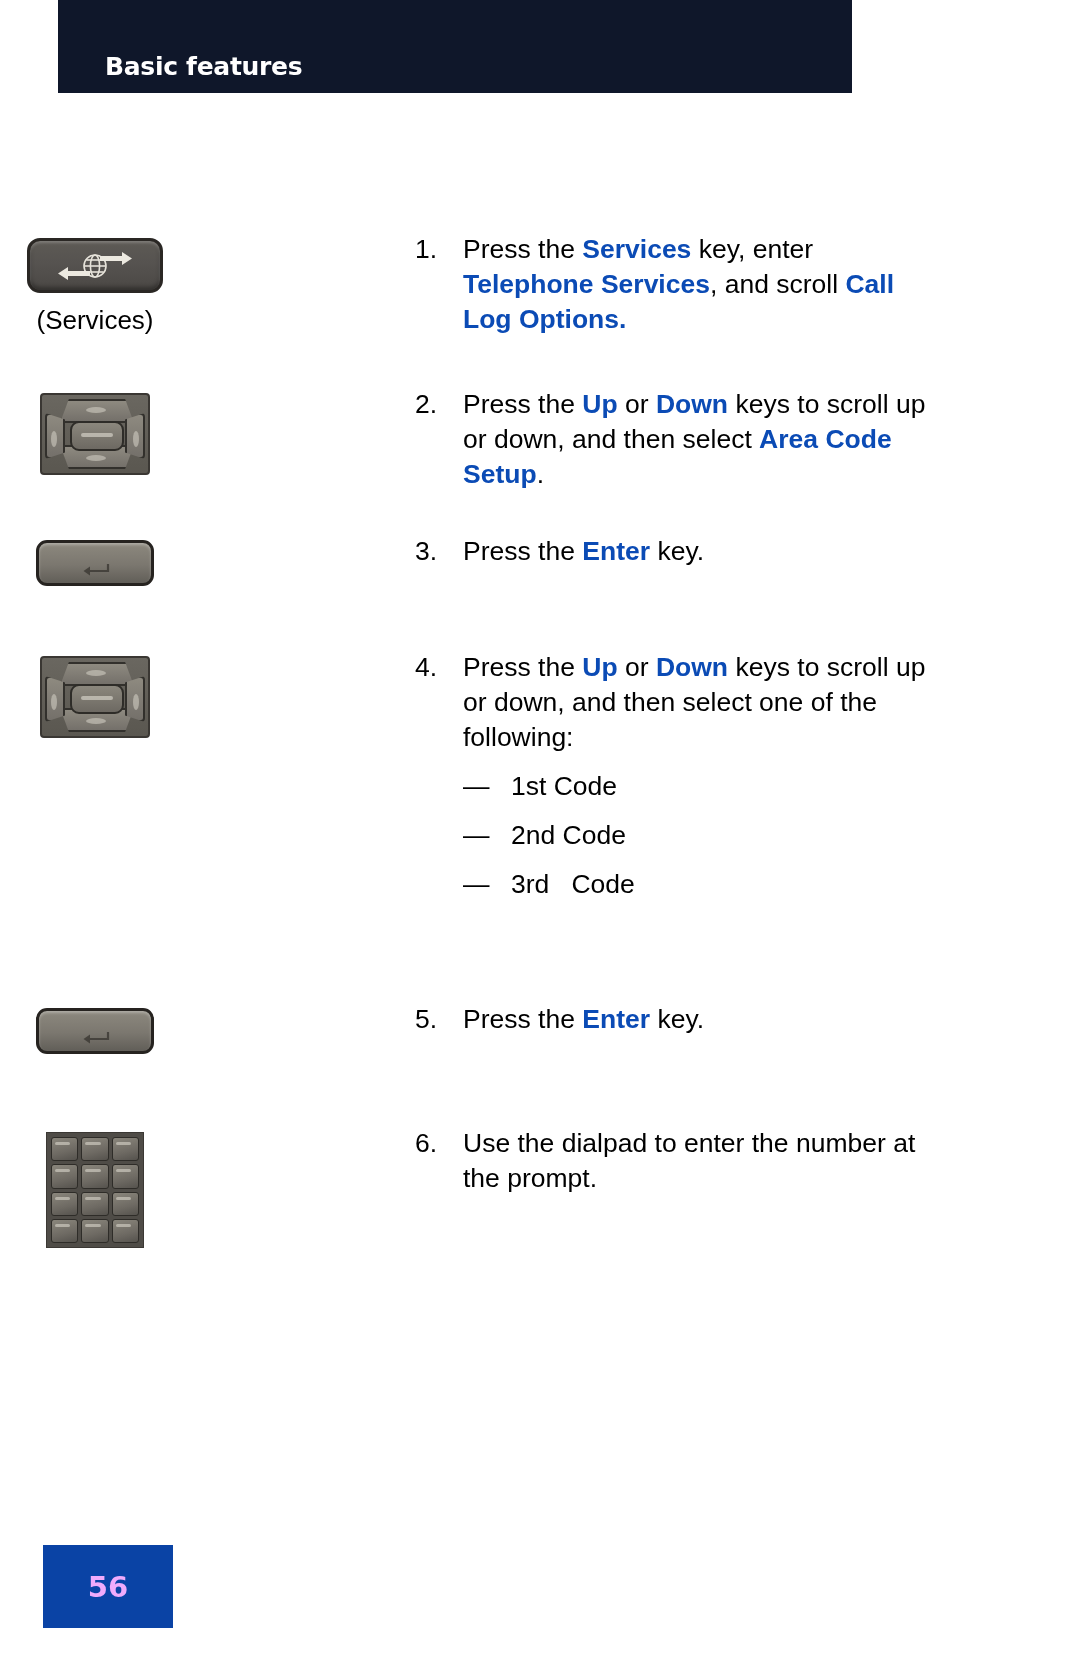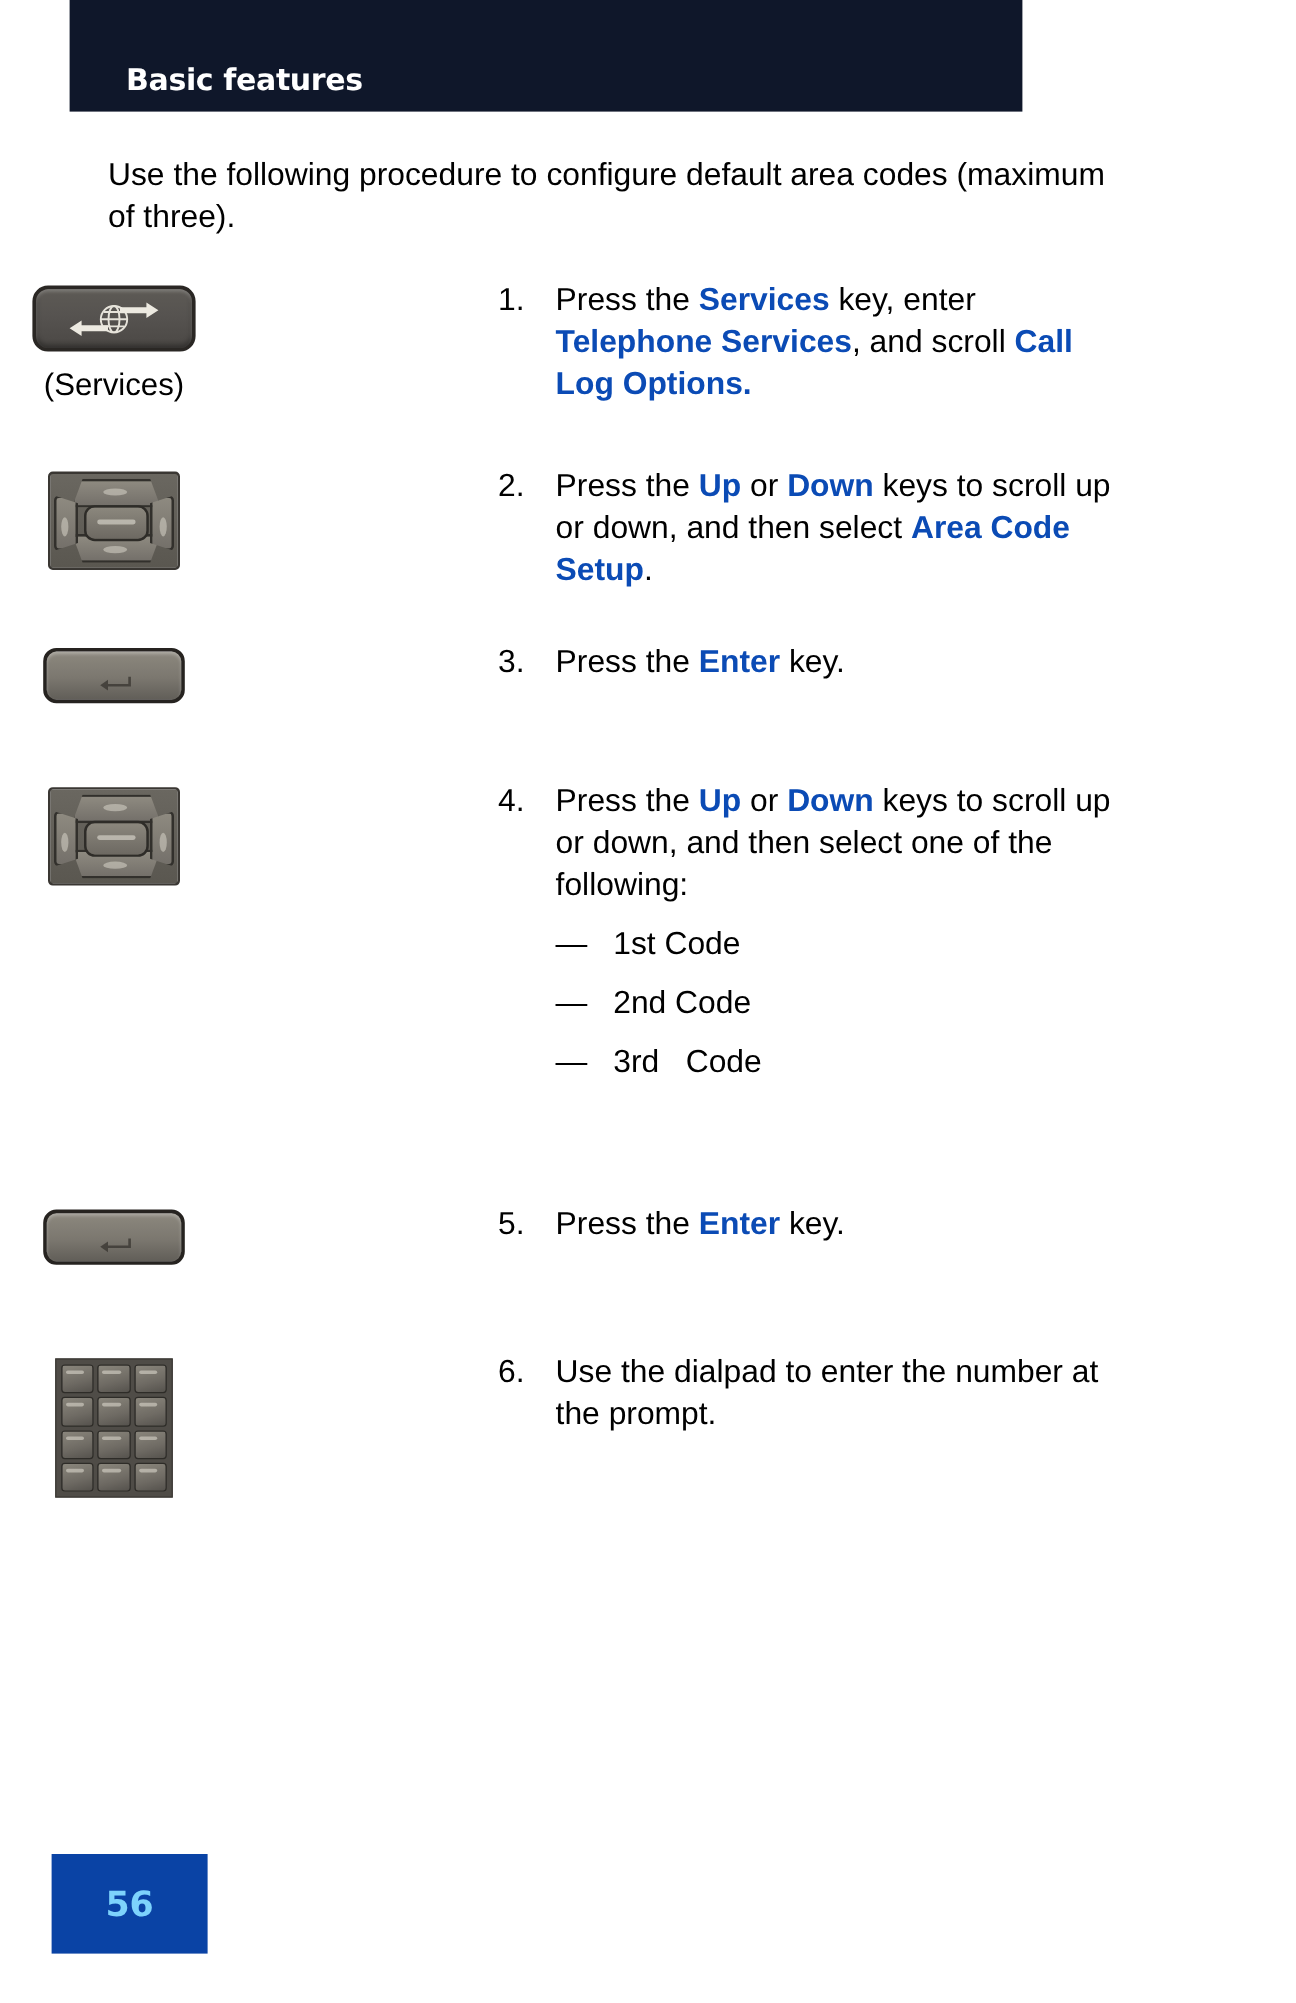--- a/index.html
+++ b/index.html
@@ -246,36 +246,35 @@
     left: 43px;
     top: 1545px;
     width: 130px;
     height: 83px;
     background: #0a43a5;
     display: flex;
     align-items: center;
     justify-content: center;
   }
   .footer-num {
-    color: #7dd3fc;
+    color: #f0abfc;
     font-size: 29px;
     font-weight: bold;
     font-family: "DejaVu Sans", sans-serif;
   }
 </style>
 </head>
 <body>
 
 <div class="page">
 
   <div class="header-bar">
     <div class="header-title">Basic features</div>
   </div>
 
-  <p class="intro">Use the following procedure to configure default area codes (maximum of three).</p>
 
   <div class="steps" id="steps-root">
       <div class="step" style="margin-top: 0px;">
         <div class="step-art">
           <div class="step-art-inner">
             <div class="key-services">
               <svg width="78" height="40" viewBox="0 0 78 40" aria-hidden="true">
                 <g fill="none" stroke="#e6e3da" stroke-width="1.6">
                   <circle cx="39" cy="20" r="11"></circle>
                   <ellipse cx="39" cy="20" rx="4.6" ry="11"></ellipse>

